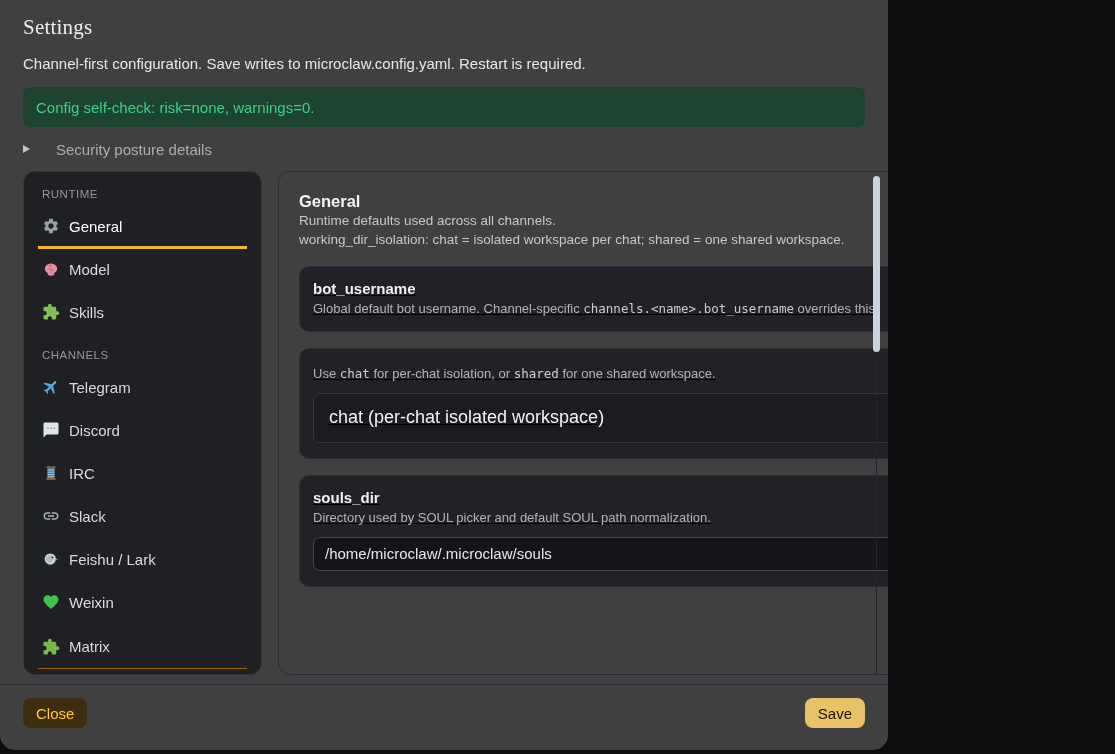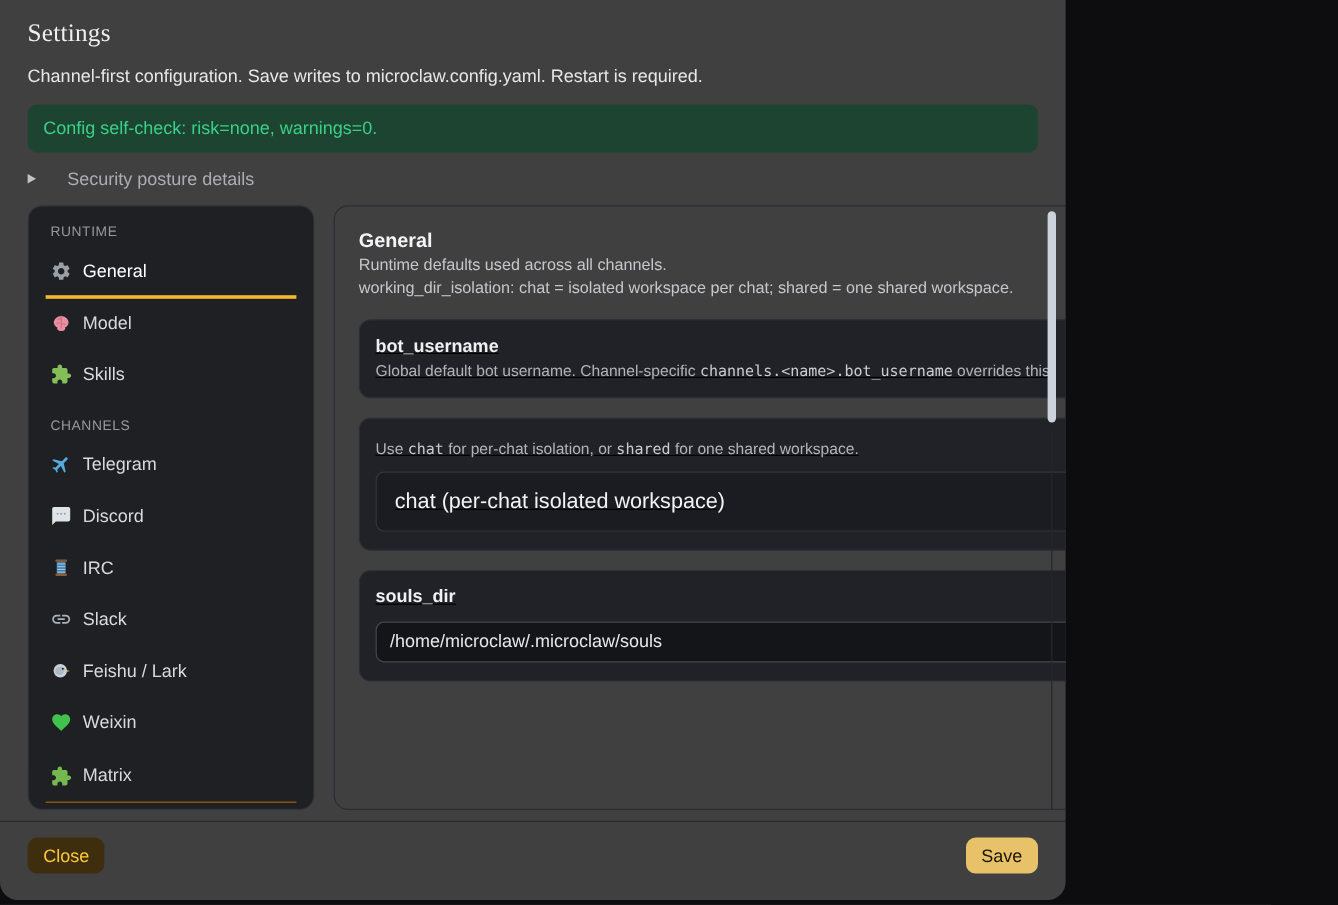--- a/index.html
+++ b/index.html
@@ -247,20 +247,21 @@
           <span class="chev">
             <svg viewBox="0 0 24 24">
                 <path d="M6 9.5l6 6 6-6" stroke="#d9dadd" stroke-width="2.2" fill="none" stroke-linecap="round" stroke-linejoin="round"></path>
               </svg>
           </span>
         </div>
       </div>
 
       <div class="card">
         <div class="f-name">souls_dir</div>
+        <div class="f-desc"><span>Directory used by SOUL picker and default SOUL path normalization.</span></div>
         <input class="f-input" type="text" value="/home/microclaw/.microclaw/souls" style="">
       </div>
 
     </section>
 
     <div class="scroll-thumb"></div>
     <div class="scroll-track"></div>
   </div>
 
   <div class="footer-sep"></div>

